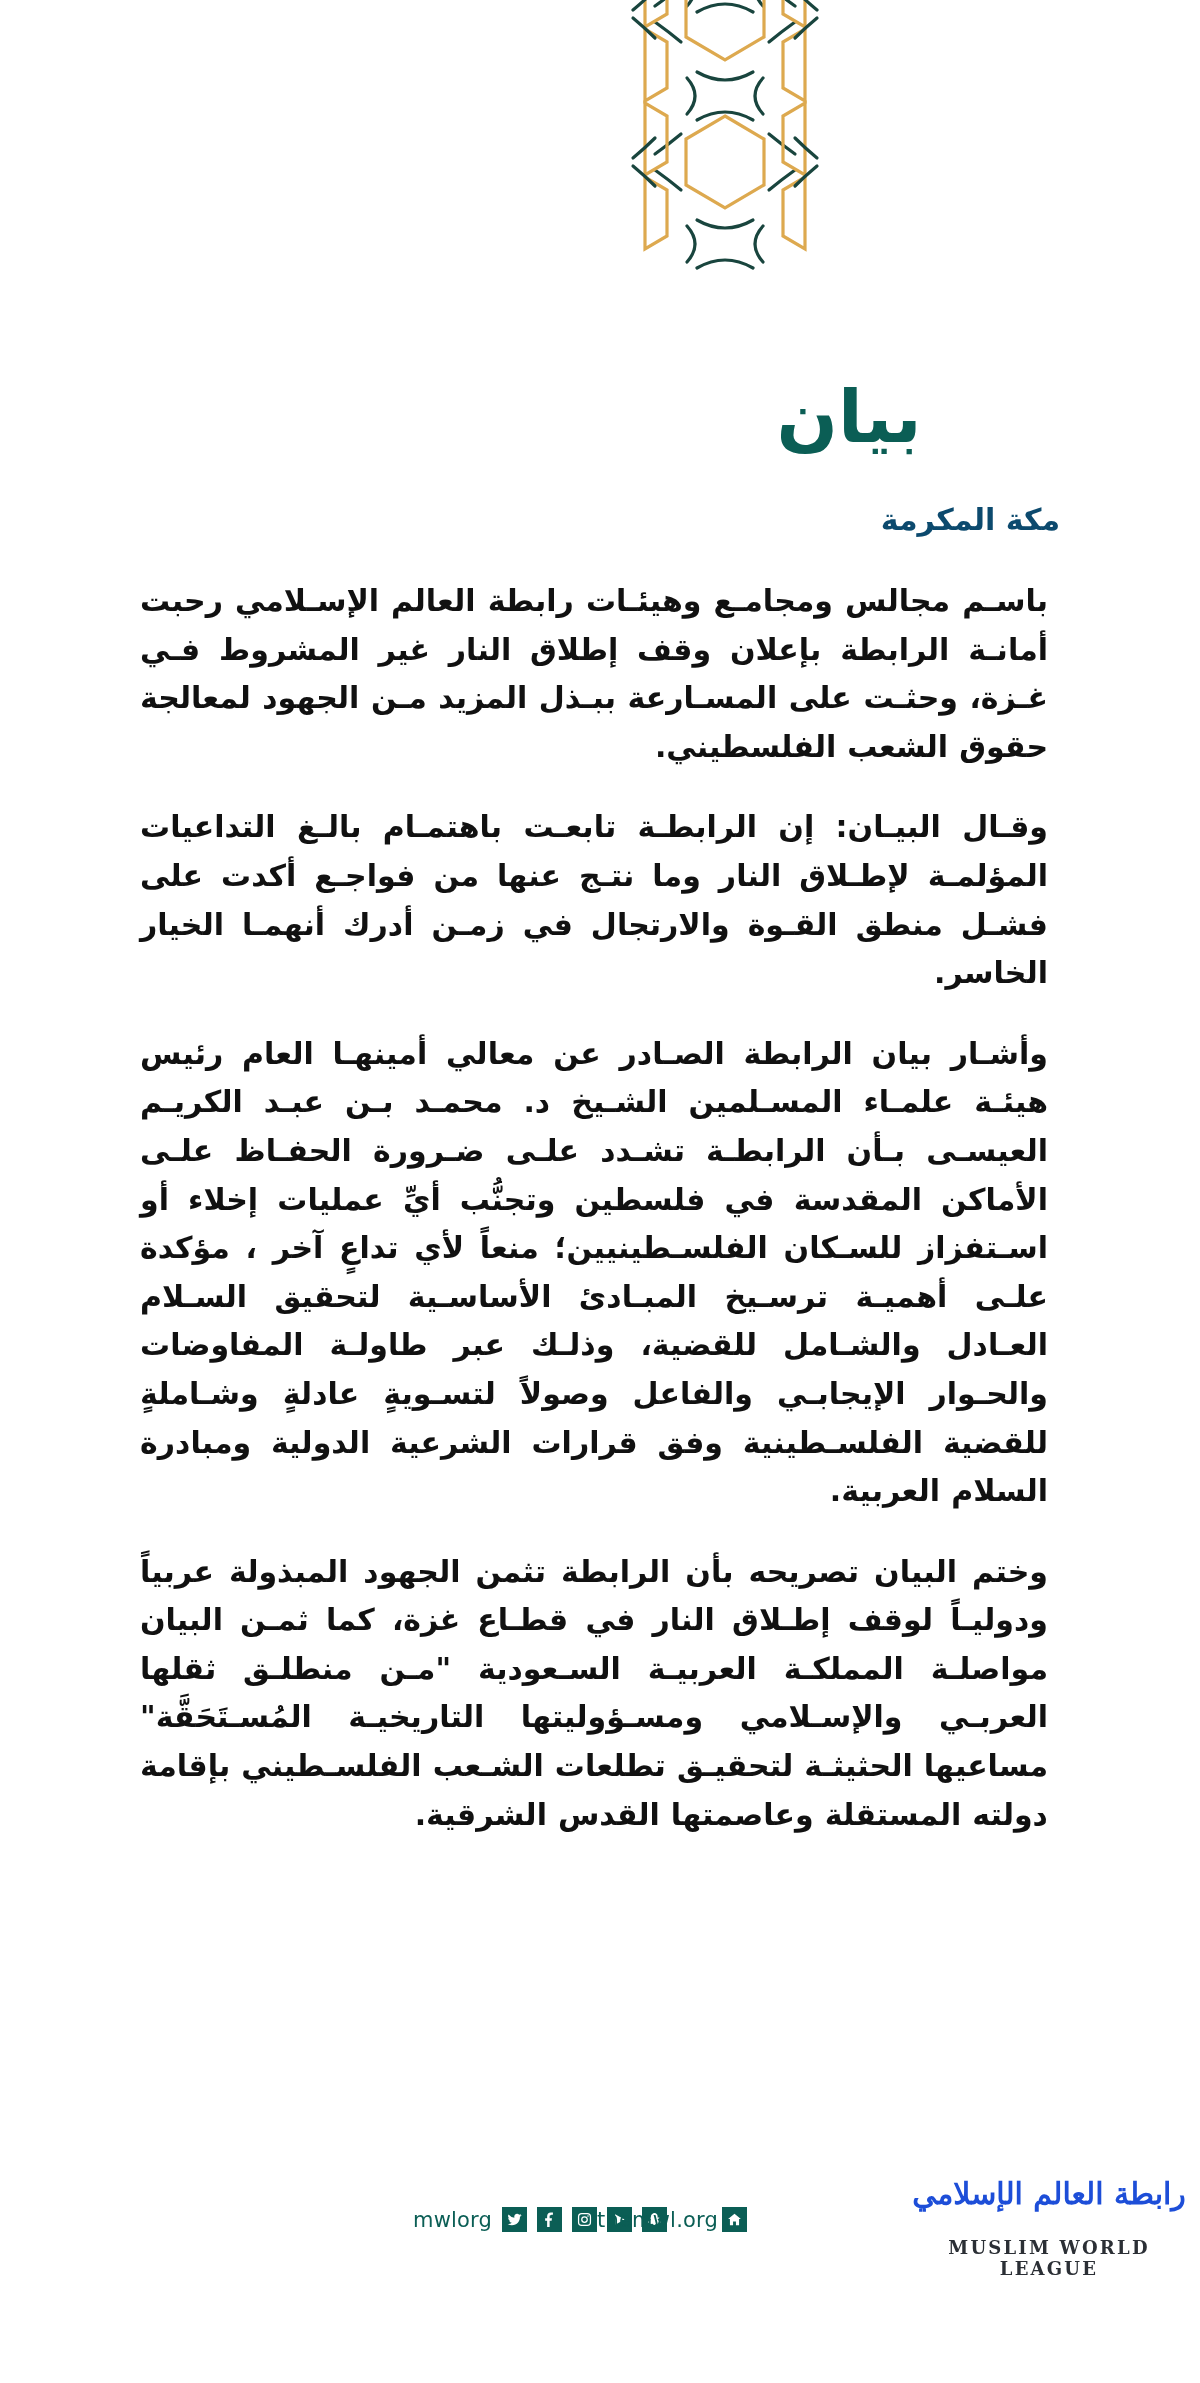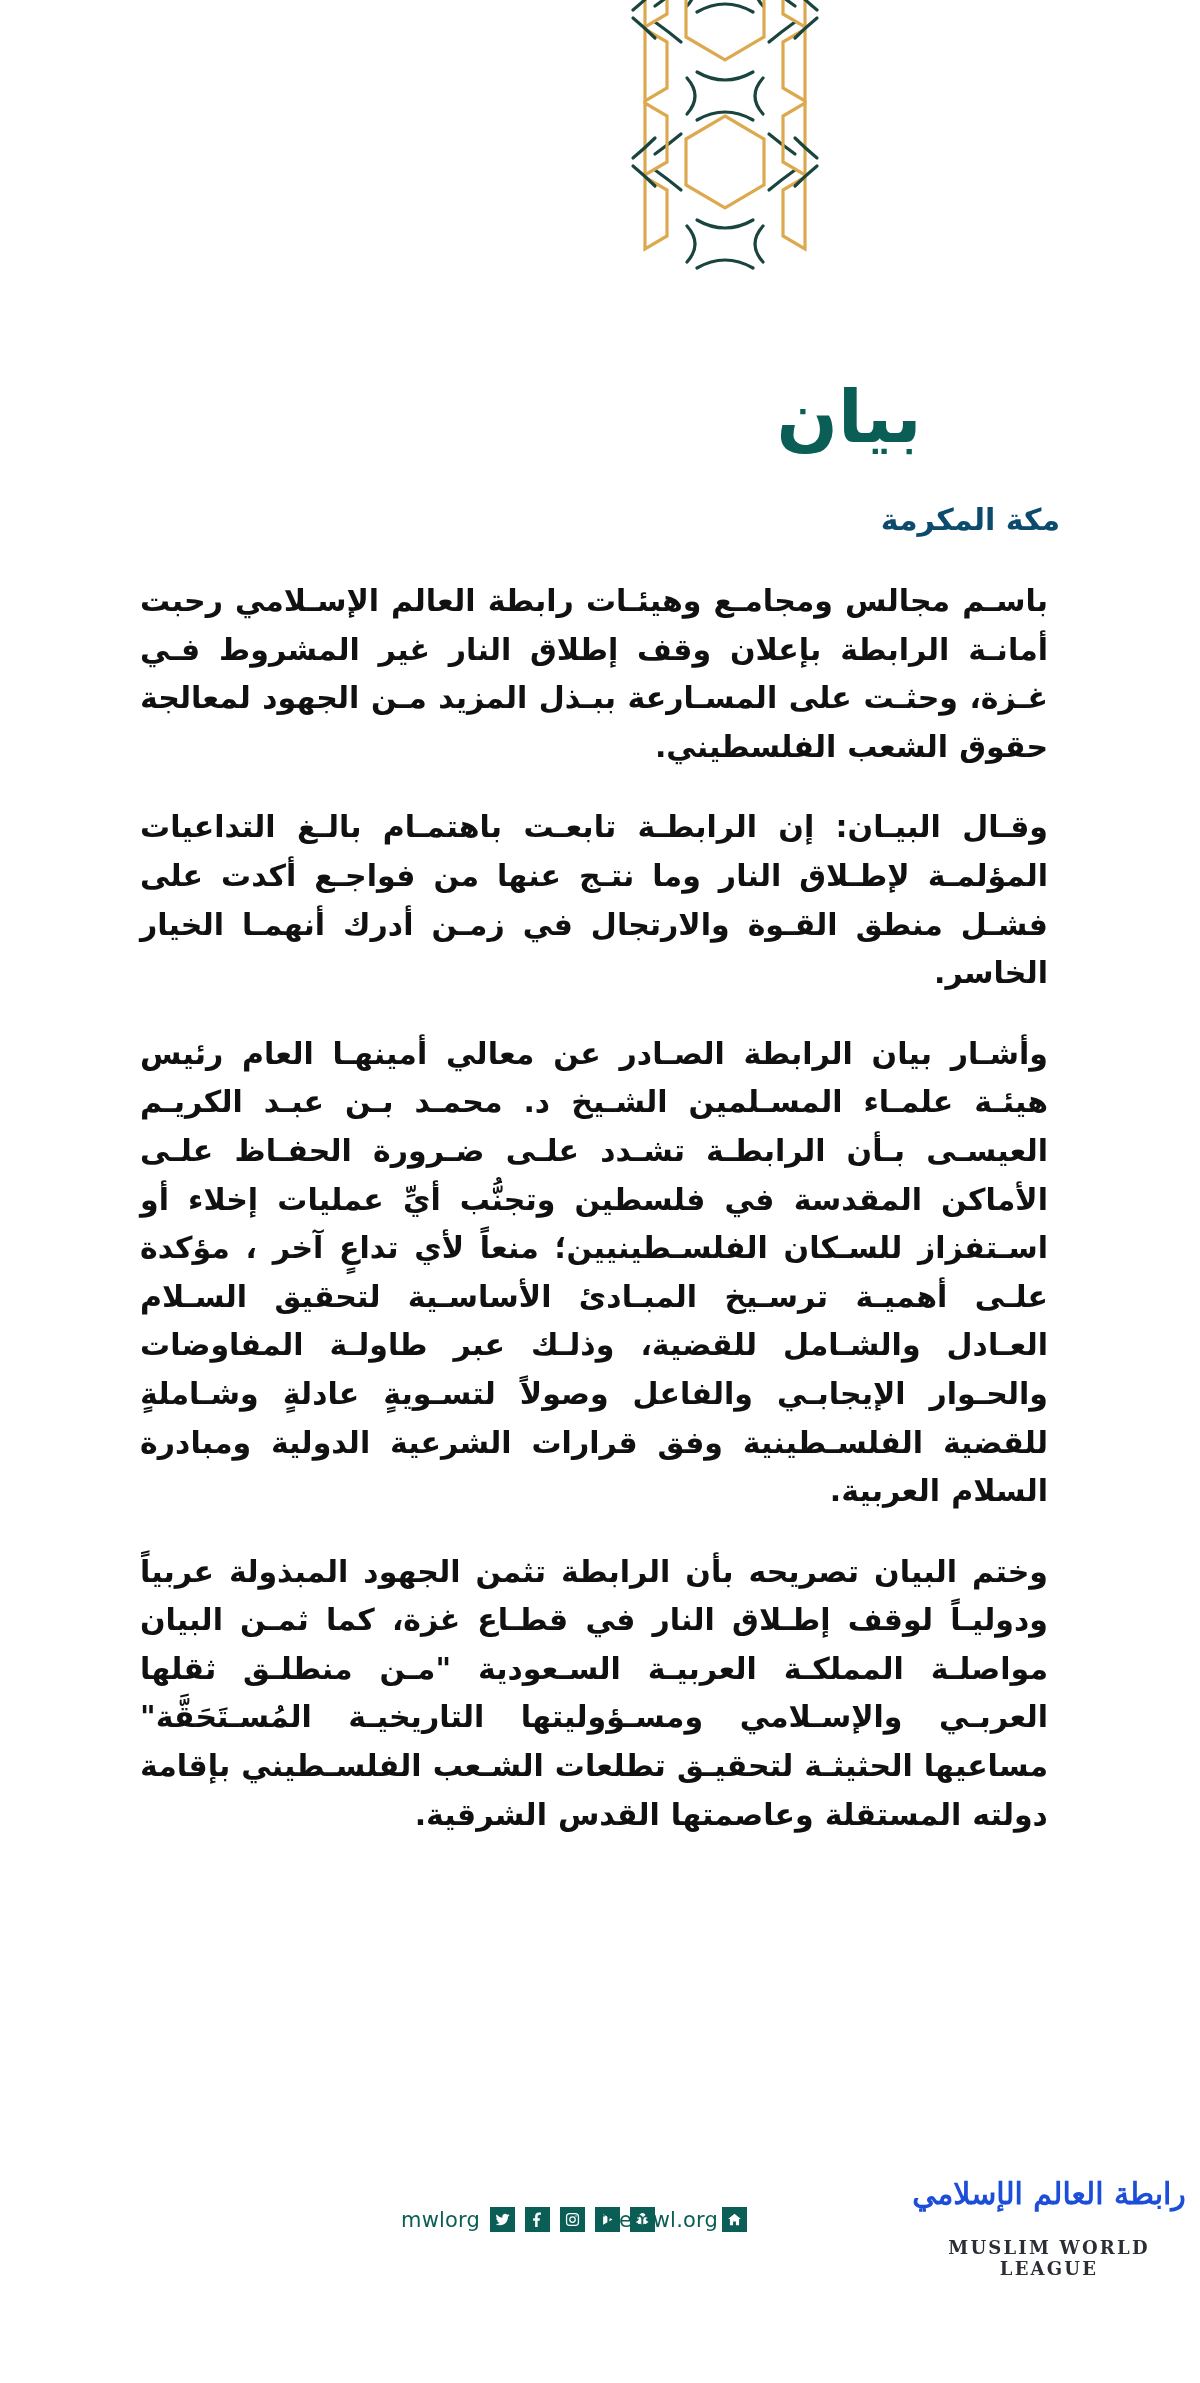--- a/index.html
+++ b/index.html
@@ -89,21 +89,21 @@
     position: absolute;
     bottom: 48px;
     left: 0;
     width: 1200px;
     height: 170px;
     direction: ltr;
   }
 
   .social-row {
     position: absolute;
-    left: 152px;
+    left: 164px;
     top: 42px;
     display: flex;
     align-items: center;
     gap: 10px;
     direction: ltr;
   }
   .handle-text {
     font-size: 21px;
     color: #0b5e55;
     font-family: "DejaVu Sans", "Liberation Sans", sans-serif;

